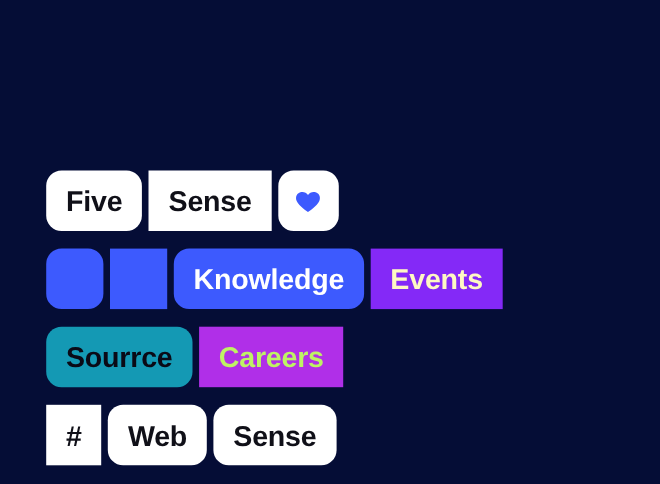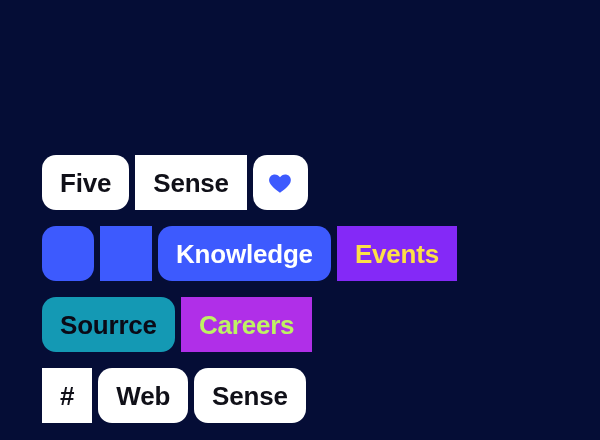--- a/index.html
+++ b/index.html
@@ -55,21 +55,21 @@
     border-radius: 14px;
   }
   .chip.empty {
     width: 52px;
     padding: 0;
   }
   .chip.white   { background: #ffffff; color: #101018; }
   .chip.blue    { background: #3d5afe; color: #ffffff; }
   .chip.azure   { background: #0596e0; color: #0a0a16; }
   .chip.teal    { background: #1499b4; color: #0a0a16; }
-  .chip.violet  { background: #8429f7; color: #fde047; }
+  .chip.violet  { background: #8429f7; color: #fef9c3; }
   .chip.magenta { background: #b02fe8; color: #bef264; }
 
   .chip.icon-chip {
     width: 55px;
     padding: 0;
   }
   .heart-icon {
     display: block;
     width: 26px;
     height: 26px;

